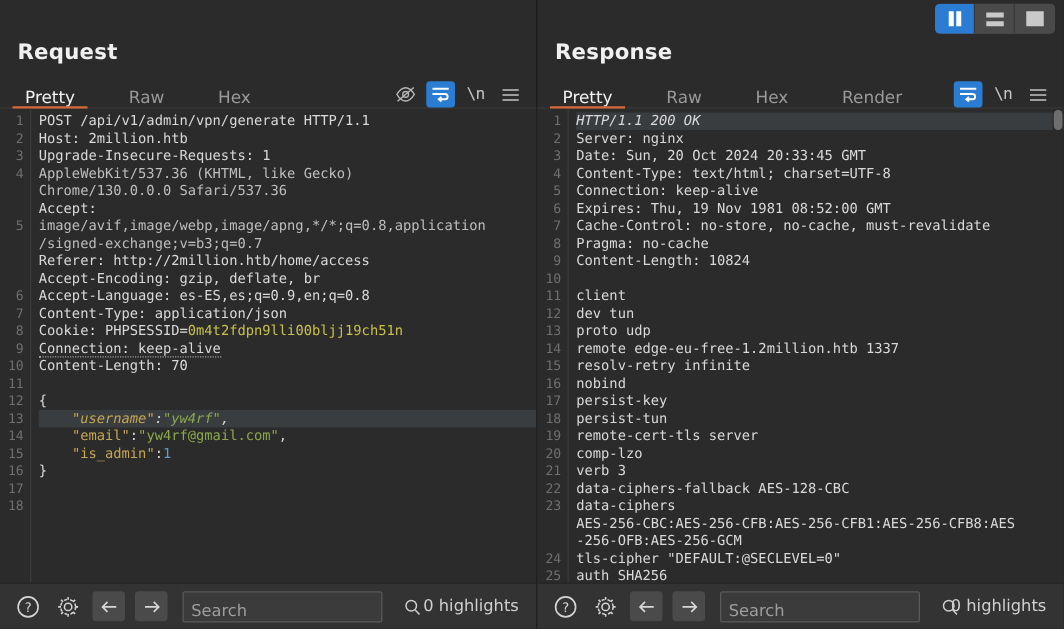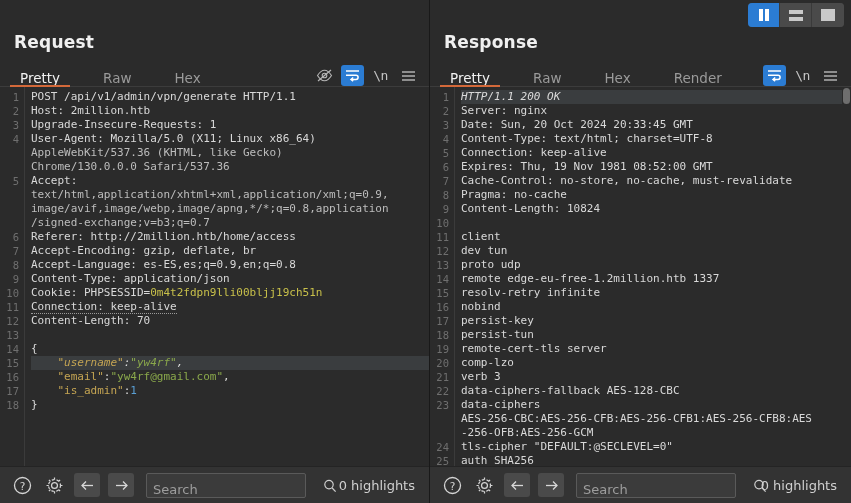--- a/index.html
+++ b/index.html
@@ -295,25 +295,23 @@
           <div class="ln">14</div>
           <div class="ln">15</div>
           <div class="ln">16</div>
           <div class="ln">17</div>
           <div class="ln">18</div>
         </div>
       <div class="code" id="req-code">
           <div class="row"><span>POST /api/v1/admin/vpn/generate HTTP/1.1</span></div>
           <div class="row"><span>Host: 2million.htb</span></div>
           <div class="row"><span>Upgrade-Insecure-Requests: 1</span></div>
-          <div class="row"><span>User-Agent: Mozilla/5.0 (X11; Linux x86_64)</span></div>
           <div class="row"><span class="k-dim">AppleWebKit/537.36 (KHTML, like Gecko)</span></div>
           <div class="row"><span class="k-dim">Chrome/130.0.0.0 Safari/537.36</span></div>
           <div class="row"><span>Accept:</span></div>
-          <div class="row"><span class="k-dim">text/html,application/xhtml+xml,application/xml;q=0.9,</span></div>
           <div class="row"><span class="k-dim">image/avif,image/webp,image/apng,*/*;q=0.8,application</span></div>
           <div class="row"><span class="k-dim">/signed-exchange;v=b3;q=0.7</span></div>
           <div class="row"><span>Referer: http://2million.htb/home/access</span></div>
           <div class="row"><span>Accept-Encoding: gzip, deflate, br</span></div>
           <div class="row"><span>Accept-Language: es-ES,es;q=0.9,en;q=0.8</span></div>
           <div class="row"><span>Content-Type: application/json</span></div>
           <div class="row"><span>Cookie: PHPSESSID=</span><span class="k-cookie">0m4t2fdpn9lli00bljj19ch51n</span></div>
           <div class="row"><span class="k-under">Connection: keep-alive</span></div>
           <div class="row"><span>Content-Length: 70</span></div>
           <div class="row"><span></span></div>

